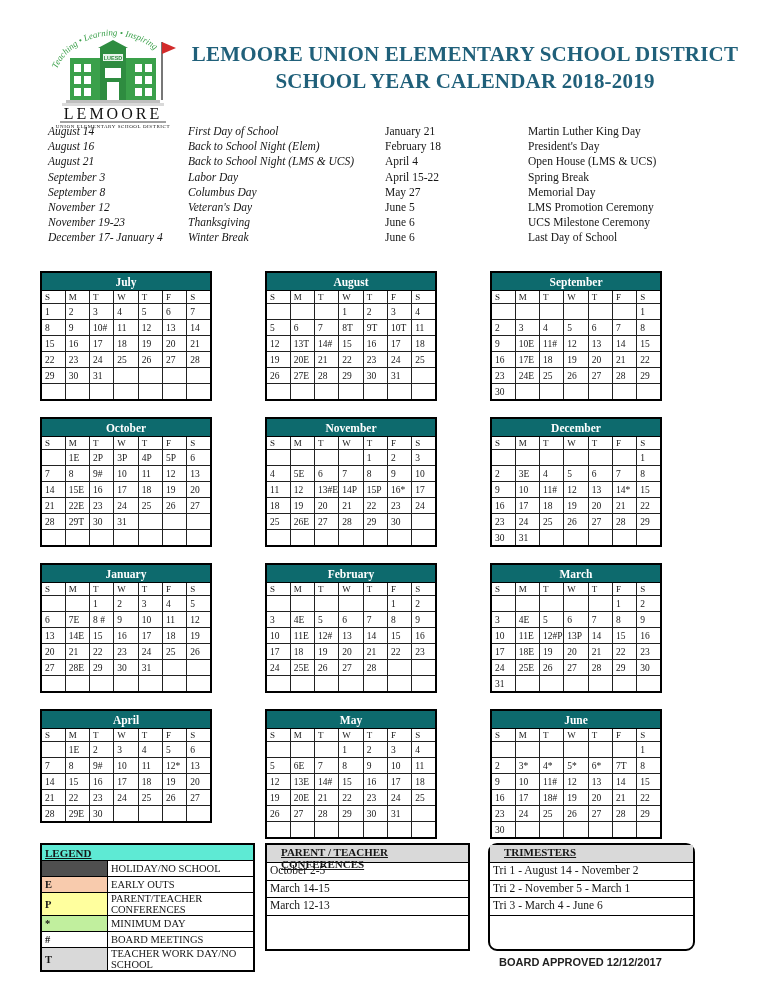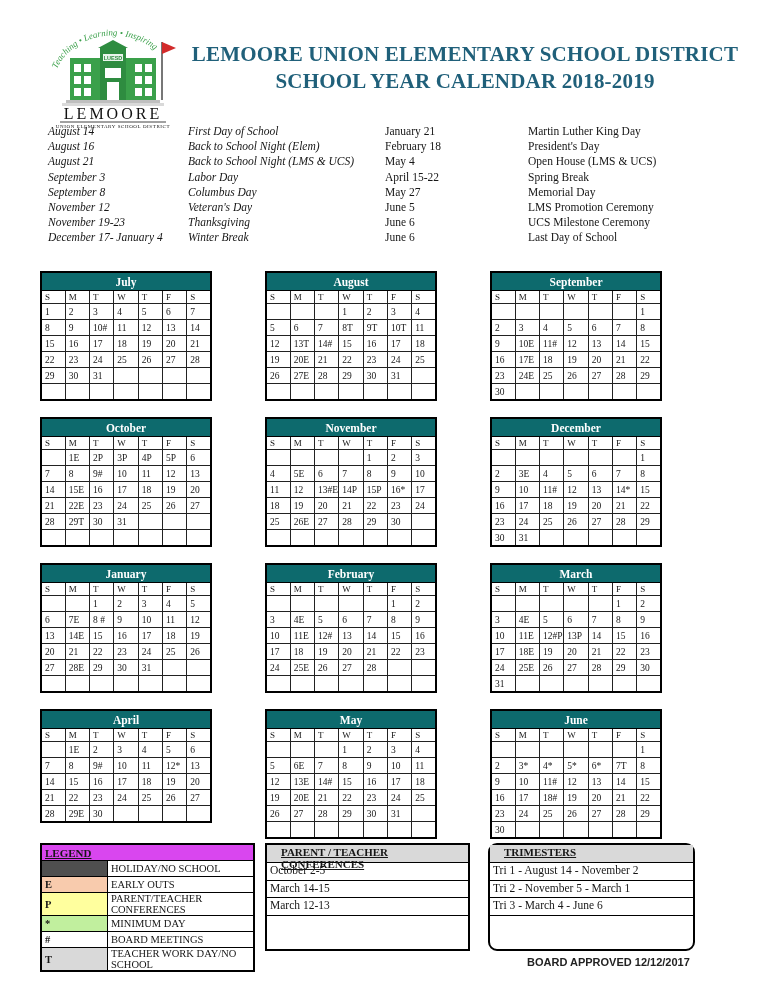--- a/index.html
+++ b/index.html
@@ -30,40 +30,40 @@
     text-align:left;vertical-align:middle;white-space:nowrap;overflow:hidden;background:#fff;}
   table.month tr.dow td{height:12px;font-size:9px;}
   td.c-h{background:var(--holiday);}
   td.c-e{background:var(--early);}
   td.c-p{background:var(--conf);}
   td.c-m{background:var(--minimum);}
   td.c-t{background:var(--teacher);}
   
   .legend{position:absolute;left:40px;top:843px;width:215px;border-collapse:collapse;
     font-size:10.5px;border:2px solid #000;}
-  .legend th{background:#d946ef;border:1px solid #000;text-align:left;height:15px;
+  .legend th{background:#5eead4;border:1px solid #000;text-align:left;height:15px;
     padding:0 0 0 3px;font-size:11px;margin-top:11px;}
   .legend th span{font-weight:bold;text-decoration:underline;}
   .legend td{border:1px solid #000;height:15px;padding:0 0 0 3px;}
   .legend td.sym{width:62px;font-weight:bold;}
   .sw-h{background:var(--legendHoliday);}
   .sw-e{background:var(--early);}
   .sw-p{background:var(--conf);}
   .sw-m{background:var(--minimum);}
   .sw-t{background:var(--teacher);}
   
   .infobox{position:absolute;top:843px;border:2px solid #000;font-size:11.5px;background:#fff;}
   .infobox .hd{background:#d9d9d9;border-bottom:1px solid #000;padding:1px 14px;height:15px;
     font-weight:bold;text-decoration:underline;font-size:11px;}
   .infobox .row{border-bottom:1px solid #000;padding:1px 3px;height:14.5px;}
   .infobox .spacer{height:33px;}
   #conf-box{left:265px;width:201px;}
   #tri-box{left:488px;width:203px;border-radius:9px;}
   
-  .footer{position:absolute;left:527px;top:956px;font-family:"Liberation Sans",sans-serif;
+  .footer{position:absolute;left:499px;top:956px;font-family:"Liberation Sans",sans-serif;
     font-weight:bold;font-size:11px;color:#222;}
 </style>
 </head>
 <body>
 
 <div class="page" style="--mh: #0d6a6d; --holiday: #949494; --early: #f8cbad; --conf: #ffff9e; --minimum: #c1ef9e; --teacher: #d9d9d9; --legendHoliday: #4f4f4f;">
 
   <svg class="logo" viewBox="0 0 142 106">
     <defs>
         <path id="arcpath" d="M 12 54 A 60 52 0 0 1 130 54" fill="none"></path>
@@ -146,21 +146,21 @@
     <div class="kd-col right" id="kd-right">
         <div class="kd-row">
           <span class="kd-date">January 21</span>
           <span class="kd-event">Martin Luther King Day</span>
         </div>
         <div class="kd-row">
           <span class="kd-date">February 18</span>
           <span class="kd-event">President's Day</span>
         </div>
         <div class="kd-row">
-          <span class="kd-date">May 4</span>
+          <span class="kd-date">April 4</span>
           <span class="kd-event">Open House (LMS &amp; UCS)</span>
         </div>
         <div class="kd-row">
           <span class="kd-date">April 15-22</span>
           <span class="kd-event">Spring Break</span>
         </div>
         <div class="kd-row">
           <span class="kd-date">May 27</span>
           <span class="kd-event">Memorial Day</span>
         </div>

